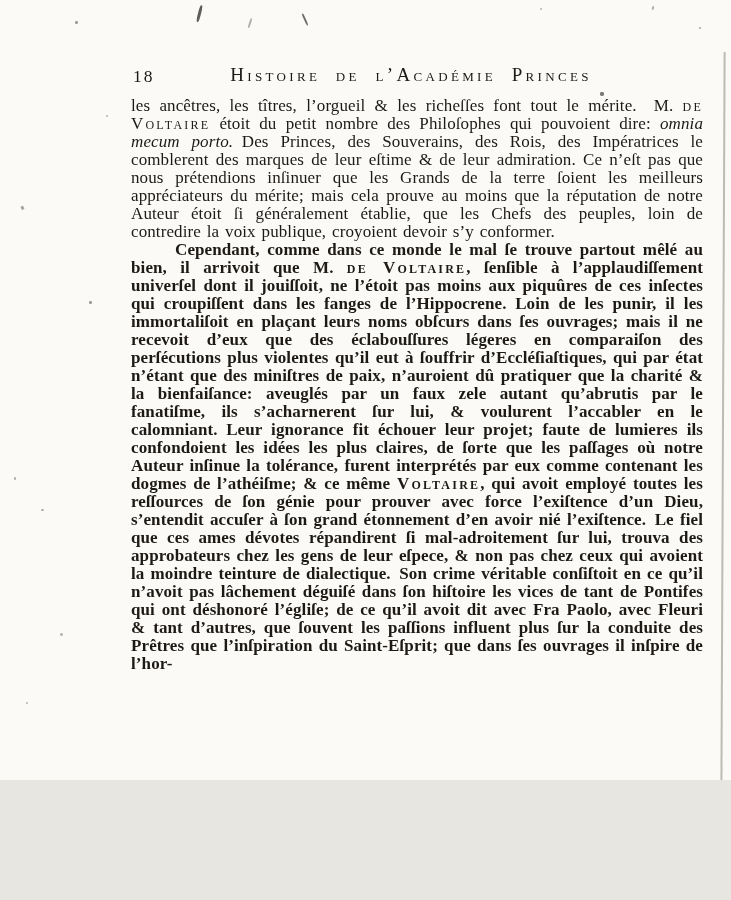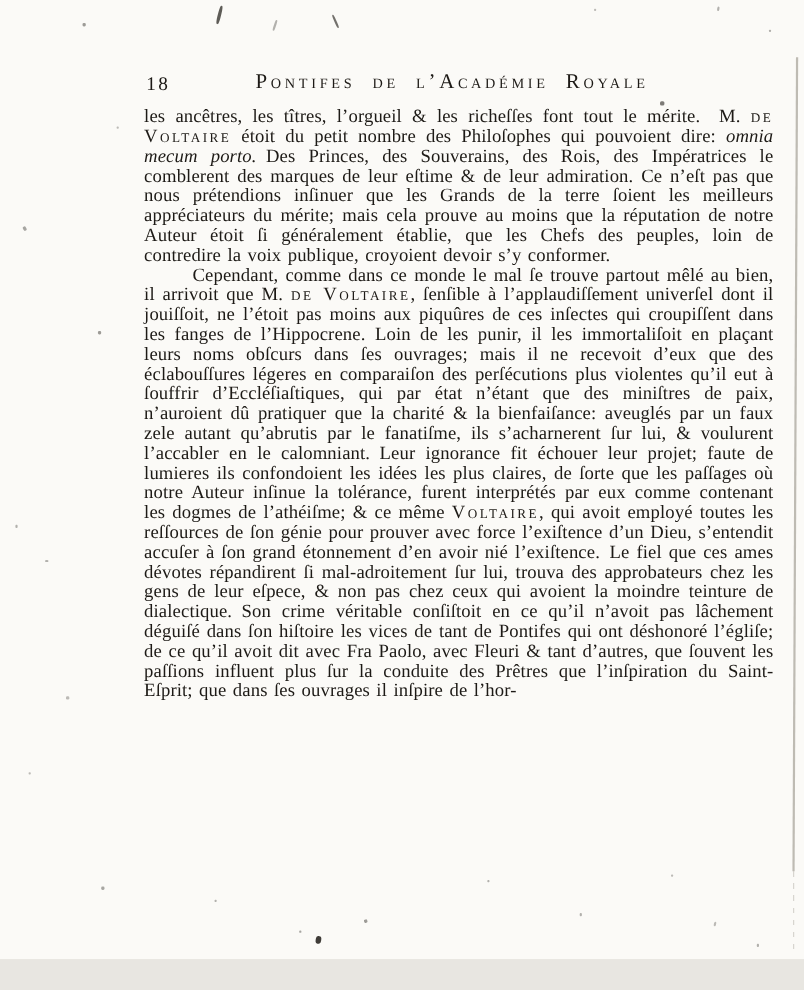--- a/index.html
+++ b/index.html
@@ -4,21 +4,21 @@
 <style>
   :root{
     --paper:#fbfaf7;
     --ink:#1d1a16;
     --edge:#b3afa7;
   }
   html,body{margin:0;padding:0;}
   body{background:#e8e6e1;}
   .page{
     position:relative;
-    width:731px;height:872px;
+    width:731px;height:780px;
     background:var(--paper);
     overflow:hidden;
     font-family:"Liberation Serif","DejaVu Serif",serif;
     color:var(--ink);
   }
   .content{
     position:absolute;
     left:131px;top:64px;
     width:572px;
   }
@@ -48,21 +48,21 @@
   .body{
     font-size:17px;
     line-height:18px;
     letter-spacing:0.1px;
     word-spacing:1.5px;
   }
   .body p{
     margin:0;
     text-align:justify;
   }
-  .body p.indent{ text-indent:44px; }
+  .body p.indent{ text-indent:44px;font-weight:bold; }
   .body span.smallcaps{
     font-variant:small-caps;
     letter-spacing:0.13em;
   }
   .body span.italic{ font-style:italic; }
   .body span.normal{}
   .edge-line{
     position:absolute;
     left:722px;top:52px;
     width:1.6px;height:740px;
@@ -84,21 +84,21 @@
     border-radius:40%;
   }
 </style>
 </head>
 <body>
 
 <div class="page">
   <div class="content">
     <div class="header">
       <span class="pagenum">18</span>
-      <span class="title">Pontifes de l’Académie Royale</span>
+      <span class="title">Histoire de l’Académie Princes</span>
     </div>
     <div class="body">
         <p class=""><span class="normal">les ancêtres, les tîtres, l’orgueil &amp; les richeſſes font tout le mérite. M. </span><span class="smallcaps">de Voltaire</span><span class="normal"> étoit du petit nombre des Philoſophes qui pouvoient dire: </span><span class="italic">omnia mecum porto.</span><span class="normal"> Des Princes, des Souverains, des Rois, des Impératrices le comblerent des marques de leur eſtime &amp; de leur admiration. Ce n’eſt pas que nous prétendions inſinuer que les Grands de la terre ſoient les meilleurs appréciateurs du mérite; mais cela prouve au moins que la réputation de notre Auteur étoit ſi généralement établie, que les Chefs des peuples, loin de contredire la voix publique, croyoient devoir s’y conformer.</span></p>
         <p class="indent"><span class="normal">Cependant, comme dans ce monde le mal ſe trouve partout mêlé au bien, il arrivoit que M. </span><span class="smallcaps">de Voltaire</span><span class="normal">, ſenſible à l’applaudiſſement univerſel dont il jouiſſoit, ne l’étoit pas moins aux piquûres de ces inſectes qui croupiſſent dans les fanges de l’Hippocrene. Loin de les punir, il les immortaliſoit en plaçant leurs noms obſcurs dans ſes ouvrages; mais il ne recevoit d’eux que des éclabouſſures légeres en comparaiſon des perſécutions plus violentes qu’il eut à ſouffrir d’Eccléſiaſtiques, qui par état n’étant que des miniſtres de paix, n’auroient dû pratiquer que la charité &amp; la bienfaiſance: aveuglés par un faux zele autant qu’abrutis par le fanatiſme, ils s’acharnerent ſur lui, &amp; voulurent l’accabler en le calomniant. Leur ignorance fit échouer leur projet; faute de lumieres ils confondoient les idées les plus claires, de ſorte que les paſſages où notre Auteur inſinue la tolérance, furent interprétés par eux comme contenant les dogmes de l’athéiſme; &amp; ce même </span><span class="smallcaps">Voltaire</span><span class="normal">, qui avoit employé toutes les reſſources de ſon génie pour prouver avec force l’exiſtence d’un Dieu, s’entendit accuſer à ſon grand étonnement d’en avoir nié l’exiſtence. Le fiel que ces ames dévotes répandirent ſi mal-adroitement ſur lui, trouva des approbateurs chez les gens de leur eſpece, &amp; non pas chez ceux qui avoient la moindre teinture de dialectique. Son crime véritable conſiſtoit en ce qu’il n’avoit pas lâchement déguiſé dans ſon hiſtoire les vices de tant de Pontifes qui ont déshonoré l’égliſe; de ce qu’il avoit dit avec Fra Paolo, avec Fleuri &amp; tant d’autres, que ſouvent les paſſions influent plus ſur la conduite des Prêtres que l’inſpiration du Saint-Eſprit; que dans ſes ouvrages il inſpire de l’hor-</span></p>
       </div>
   </div>
   <div class="edge-line"></div>
   <div class="edge-line-2"></div>
   <div id="specks">
       <div class="speck" style="left: 75px; top: 21px; width: 3px; height: 3px; opacity: 0.45; transform: rotate(0deg);"></div>

